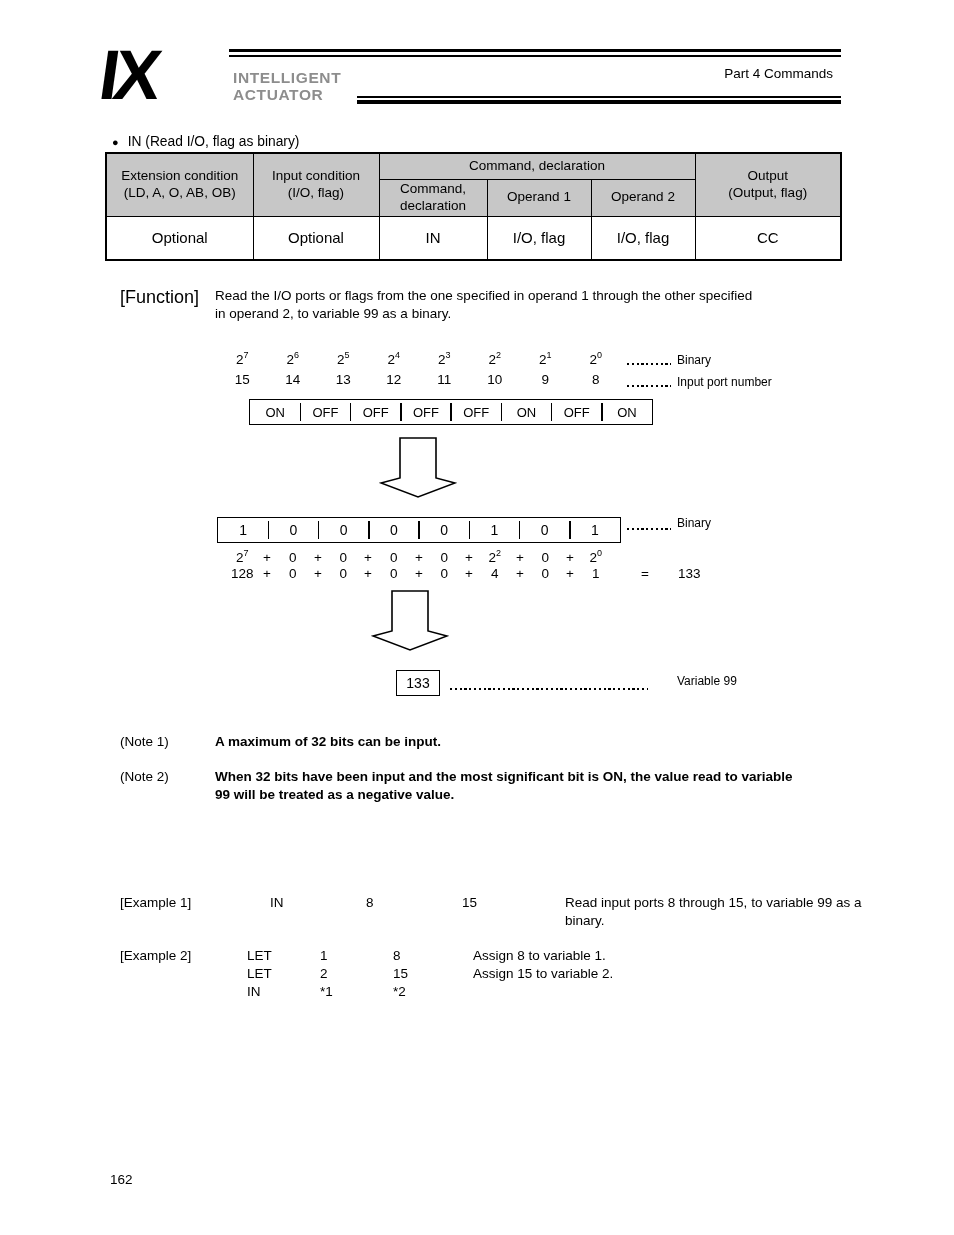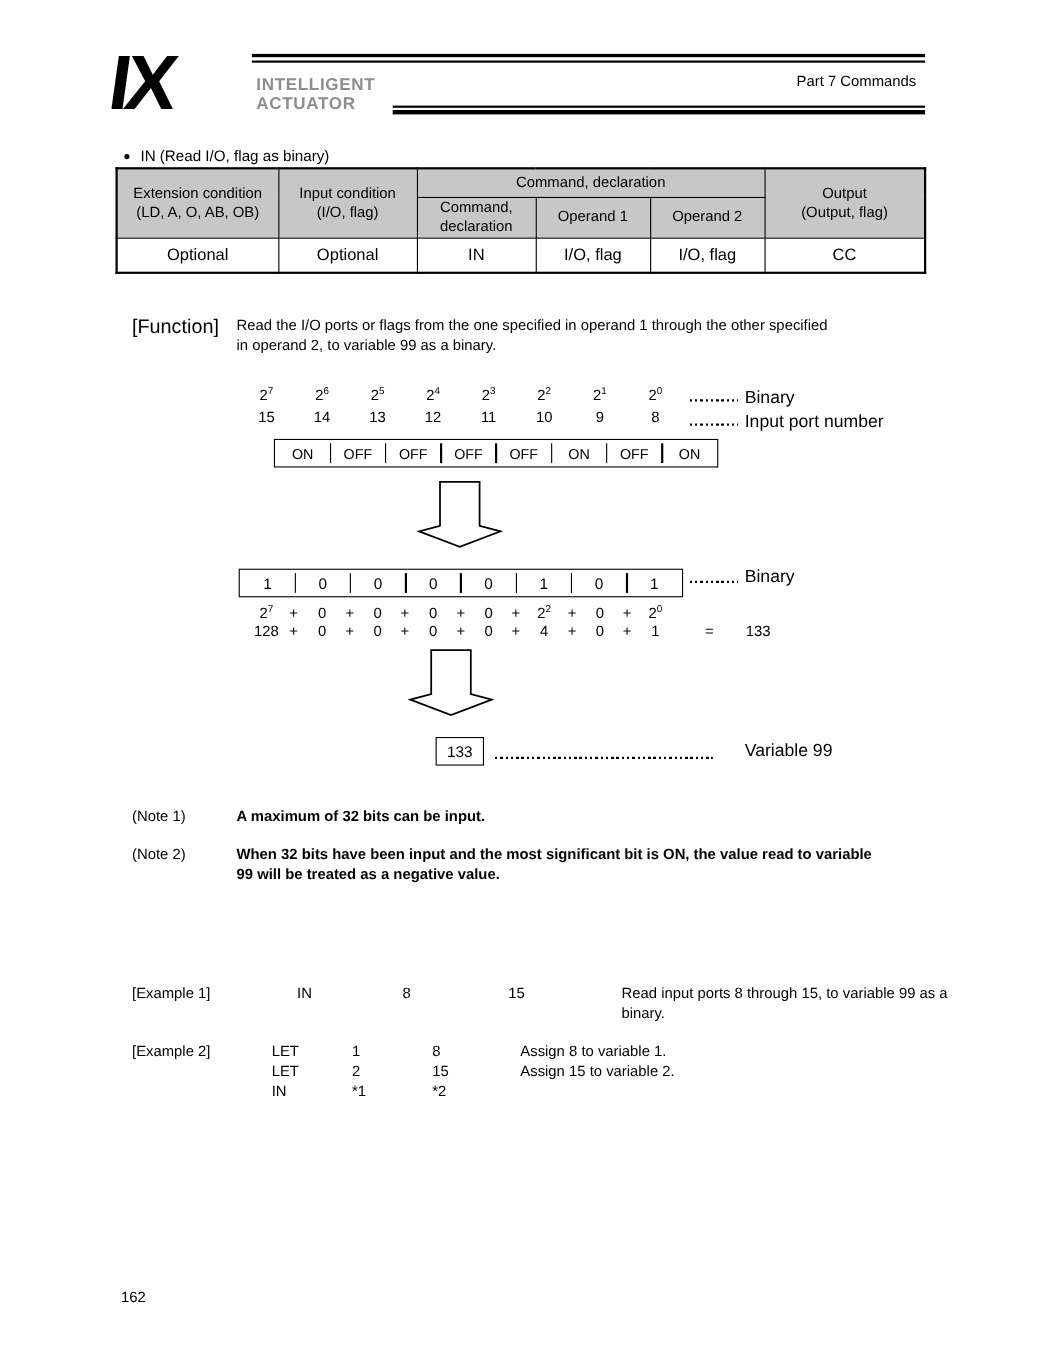--- a/index.html
+++ b/index.html
@@ -42,21 +42,21 @@
   .bitbox { position:absolute; left:217px; width:404px; height:26px; border:1.8px solid #000; box-sizing:border-box; display:flex; background:#fff; }
   .bitbox > div { flex:1; position:relative; display:flex; align-items:center; justify-content:center; }
   .bitbox > div:not(:last-child)::after { content:""; position:absolute; right:-0.8px; top:3px; bottom:3px; width:1.5px; background:#000; }
   #onoff-box  { top:399px; font-size:13px;margin-left:32px; }
   #binary-box { top:517px; font-size:14px; }
   .leader { position:absolute; height:2.4px; background-image:repeating-linear-gradient(to right,#000 0 2.2px,transparent 2.2px 4.8px); }
   #leader-binary-top { left:627px; top:363px; width:44px; }
   #leader-ports      { left:627px; top:385px; width:44px; }
   #leader-binary-mid { left:627px; top:528px; width:44px; }
   #leader-var99      { left:450px; top:688px; width:198px; }
-  .dlabel { position:absolute; font-size:16px; }
+  .dlabel { position:absolute; font-size:12px; }
   #label-binary-top { left:677px; top:353px; }
   #label-ports      { left:677px; top:375px; }
   #label-binary-mid { left:677px; top:516px; }
   #label-var99      { left:677px; top:674px; }
   .blockarrow { position:absolute; }
   #arrow1 { left:379px; top:437px; }
   #arrow2 { left:371px; top:590px; }
   .sumrow { position:absolute; left:217px; width:404px; display:flex; font-size:13.5px; }
   .sumrow > div { flex:1; text-align:center; }
   #sum1 { top:548px; }
@@ -83,21 +83,21 @@
 
 <div class="page">
 
   <div class="hline" id="hl-top-a"></div>
   <div class="hline" id="hl-top-b"></div>
   <div class="hline" id="hl-bot-a"></div>
   <div class="hline" id="hl-bot-b"></div>
   <div class="logo-ix">IX</div>
   <div class="logo-sub">INTELLIGENT
 ACTUATOR</div>
-  <div class="header-right">Part 7 Commands</div>
+  <div class="header-right">Part 4 Commands</div>
 
   <div class="section-title">
     <span class="bullet">●</span>
     <span>IN (Read I/O, flag as binary)</span>
   </div>
 
   <table class="cmdtable">
     <colgroup>
       <col style="width:147px">
         <col style="width:126px">
@@ -115,21 +115,21 @@
       <td colspan="3" class="hdr">Command, declaration</td>
       <td rowspan="2" class="hdr">Output
 (Output, flag)</td>
     </tr>
     <tr style="height:37px">
       <td class="hdr">Command,
 declaration</td>
       <td class="hdr">Operand 1</td>
       <td class="hdr">Operand 2</td>
     </tr>
-    <tr style="height:32px">
+    <tr style="height:44px">
       <td class="data">Optional</td>
       <td class="data">Optional</td>
       <td class="data">IN</td>
       <td class="data">I/O, flag</td>
       <td class="data">I/O, flag</td>
       <td class="data">CC</td>
     </tr>
   </tbody>
     </table>
 

